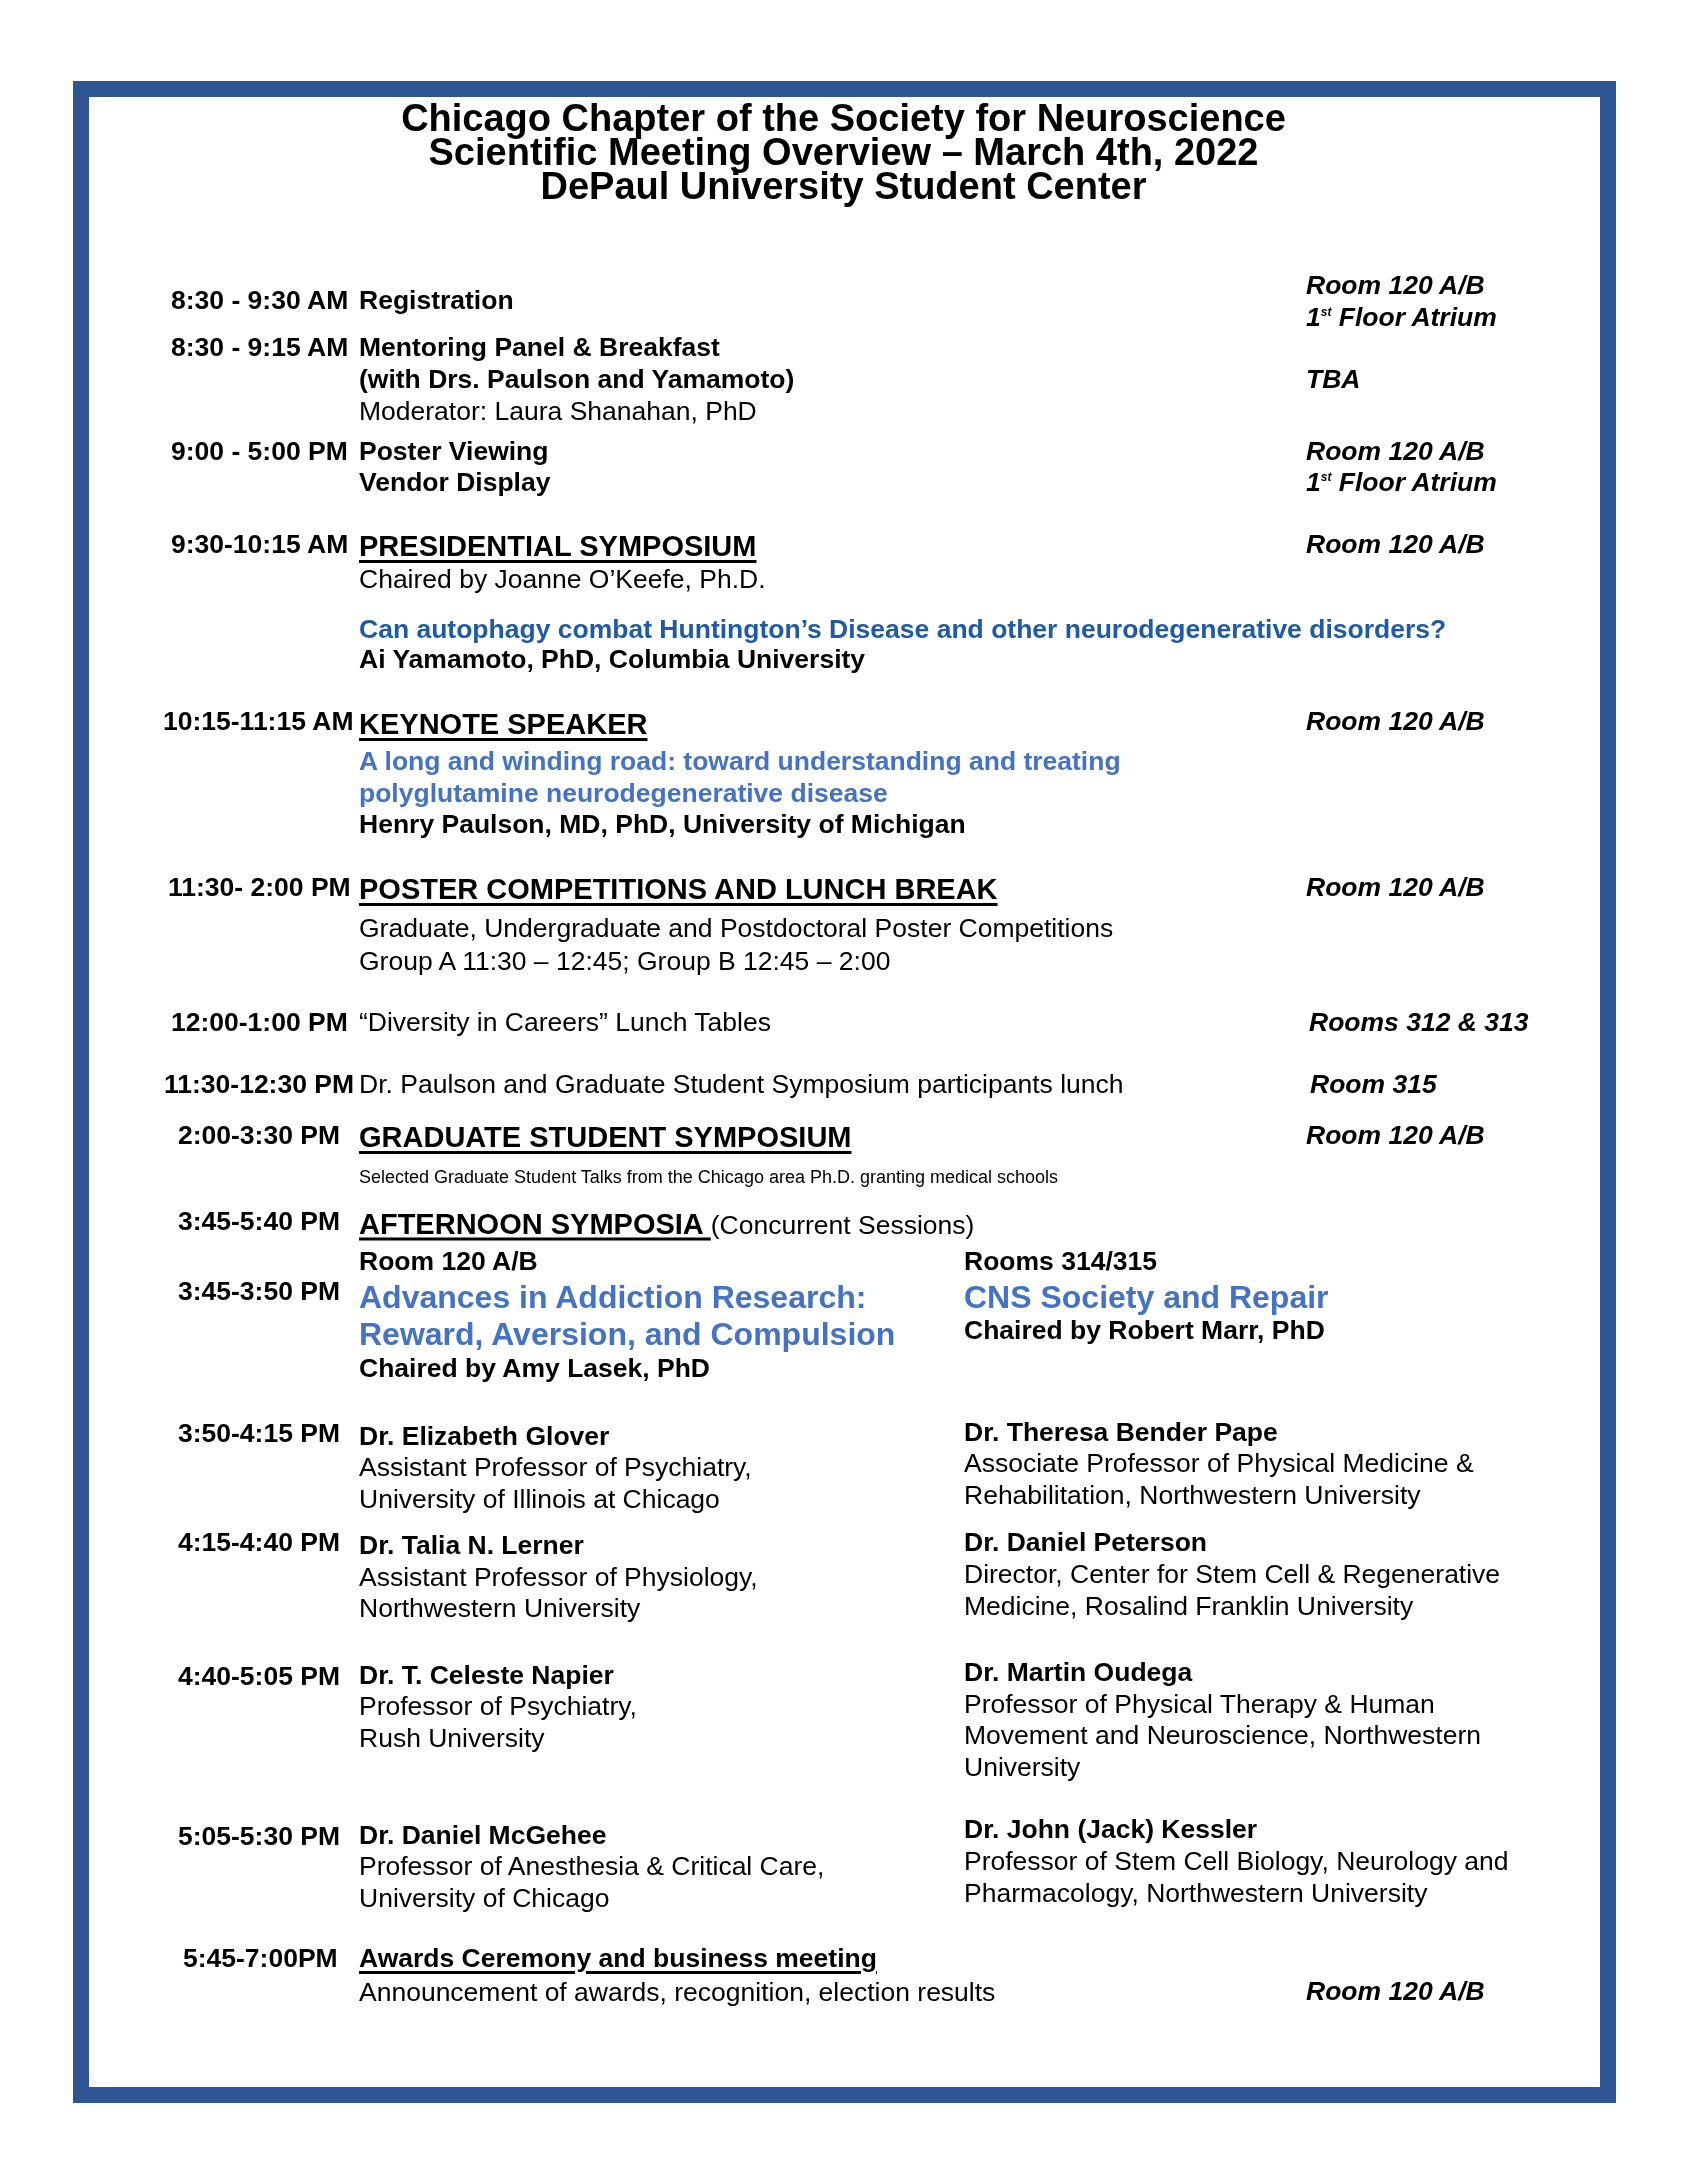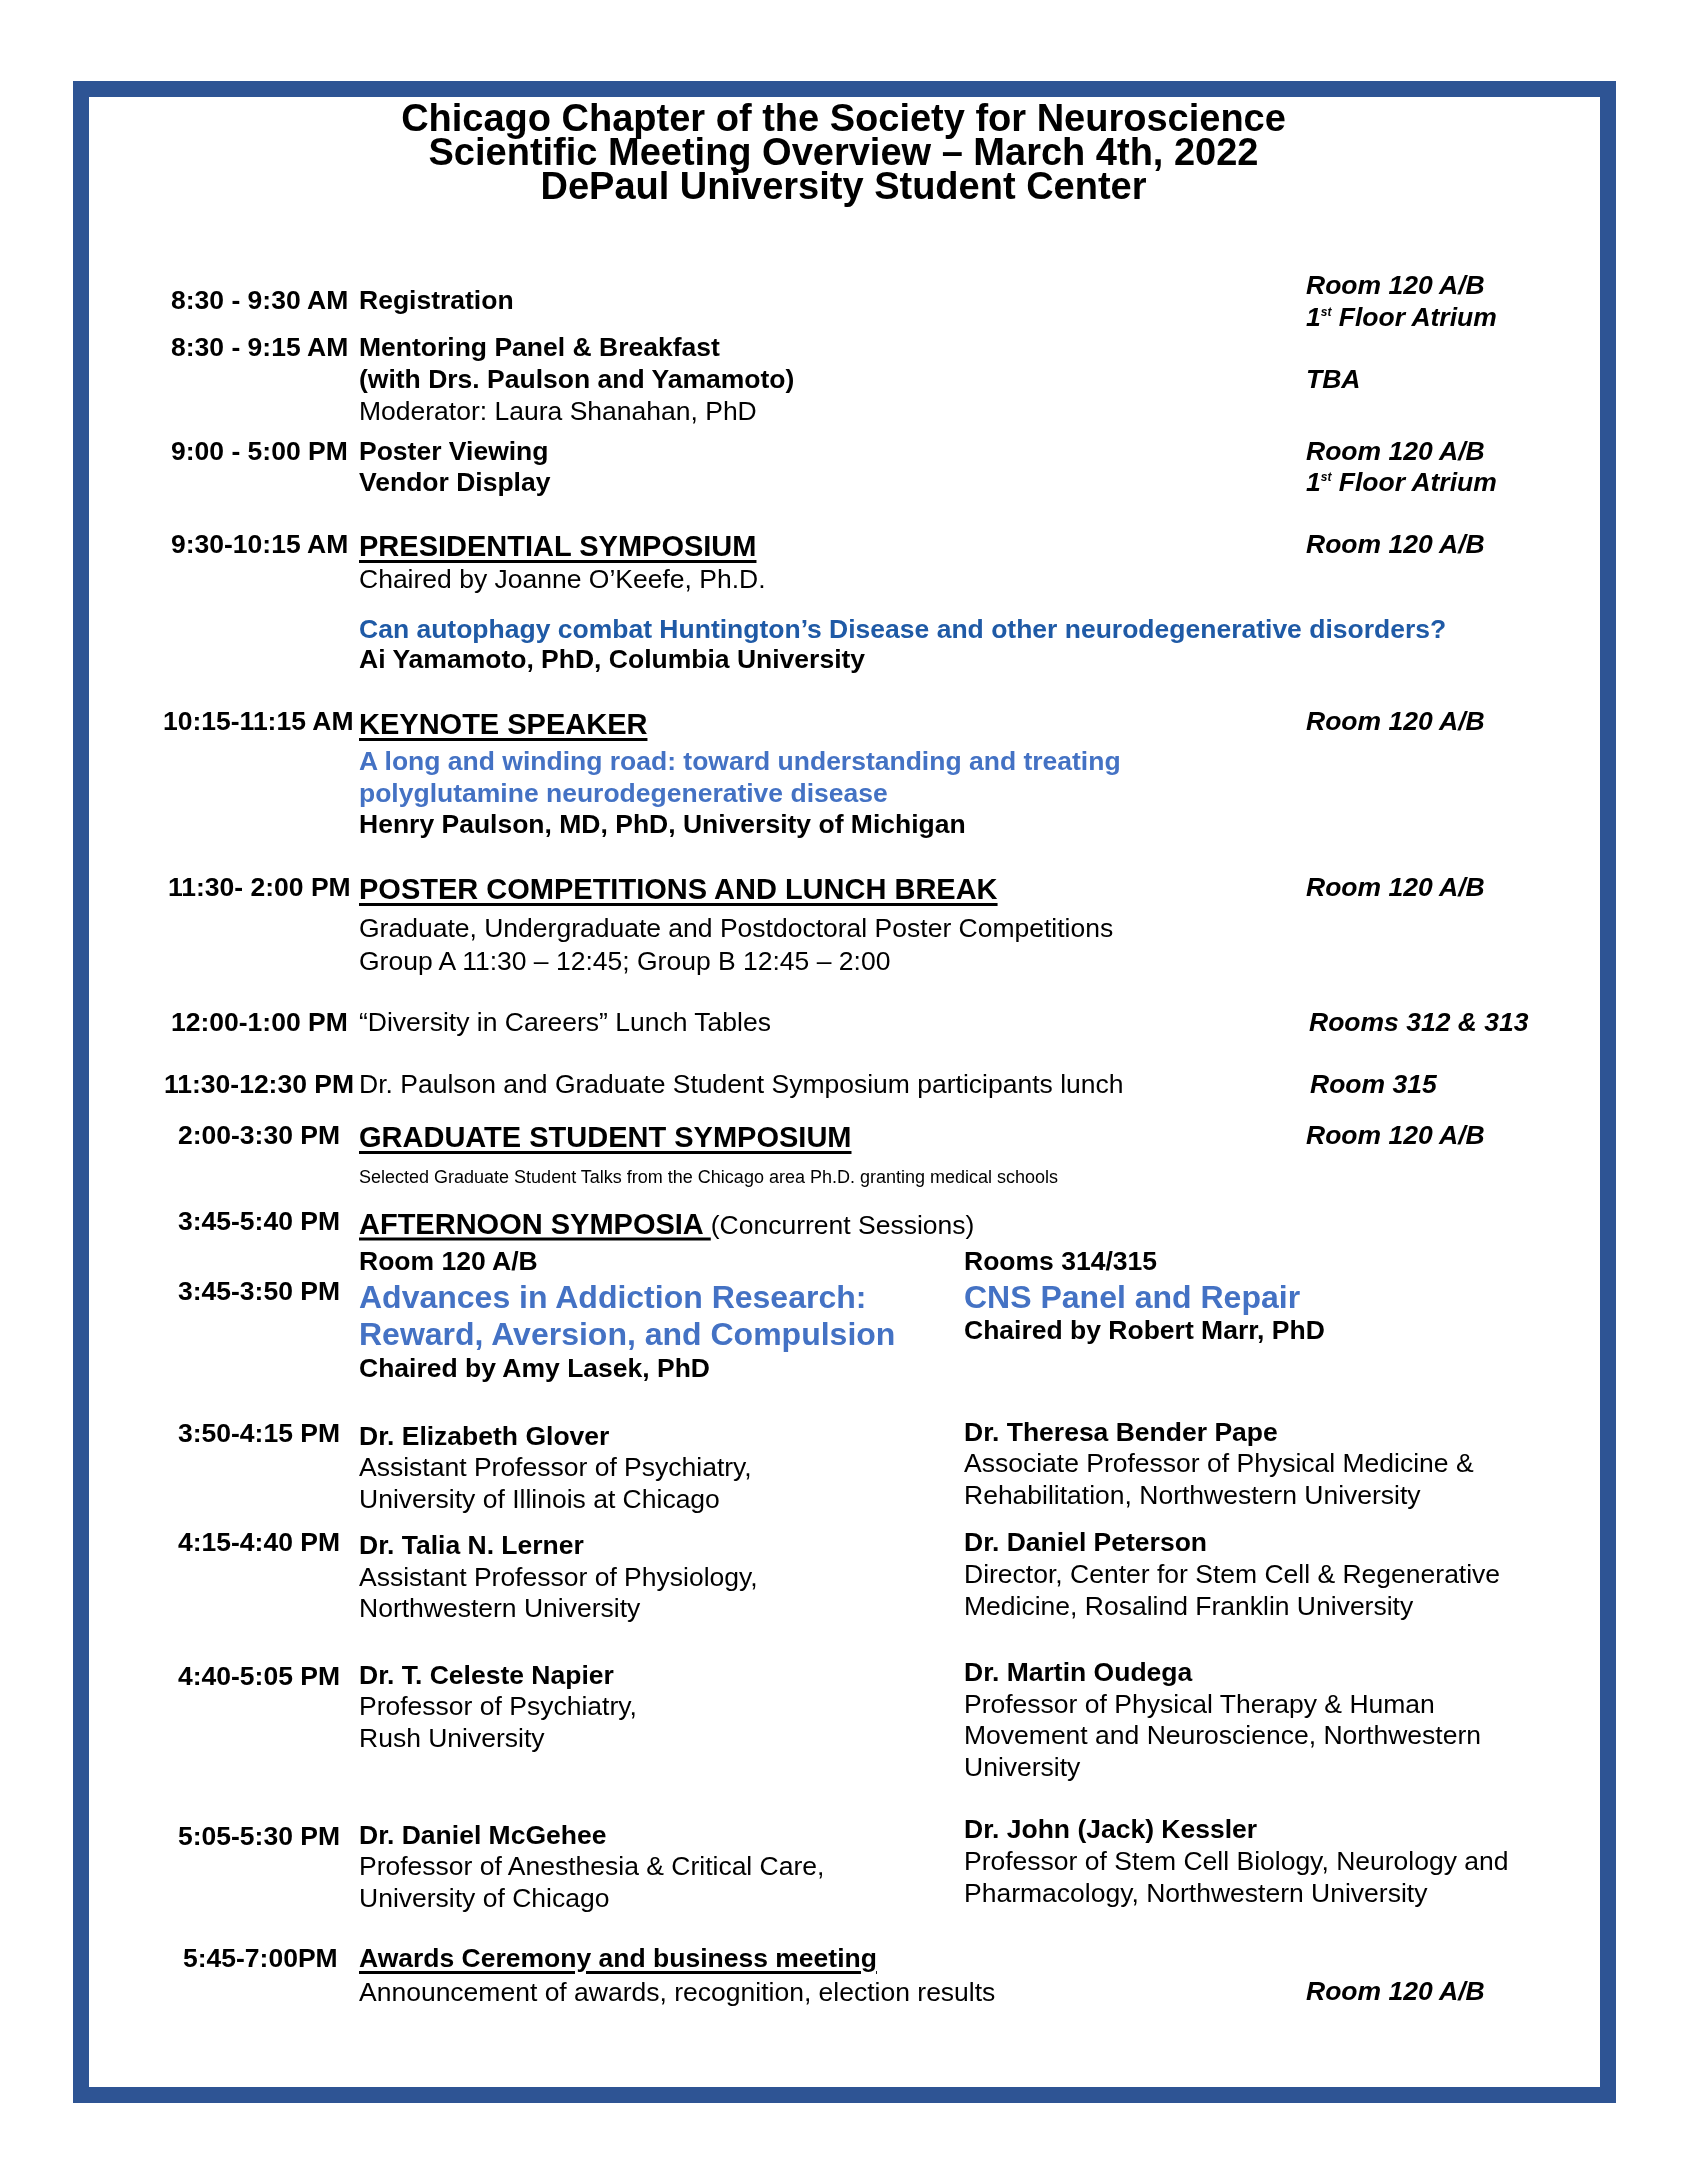--- a/index.html
+++ b/index.html
@@ -83,21 +83,21 @@
 
 <div class="t tm" style="top:1221px;left:136px">3:45-5:40 PM</div>
 <div class="t c1" style="top:1224px"><span class="b u big">AFTERNOON SYMPOSIA </span><span class="i">(Concurrent Sessions)</span></div>
 
 <div class="t c1 b i" style="top:1261px">Room 120 A/B</div>
 <div class="t c2 b i" style="top:1261px">Rooms 314/315</div>
 <div class="t tm" style="top:1291px;left:136px">3:45-3:50 PM</div>
 <div class="t c1 bigblue" style="top:1297px">Advances in Addiction Research:</div>
 <div class="t c1 bigblue" style="top:1334px">Reward, Aversion, and Compulsion</div>
 <div class="t c1 b" style="top:1368px">Chaired by Amy Lasek, PhD</div>
-<div class="t c2 bigblue" style="top:1297px">CNS Panel and Repair</div>
+<div class="t c2 bigblue" style="top:1297px">CNS Society and Repair</div>
 <div class="t c2 b" style="top:1330px">Chaired by Robert Marr, PhD</div>
 
 <div class="t tm" style="top:1433px;left:136px">3:50-4:15 PM</div>
 <div class="t c1 b" style="top:1436px">Dr. Elizabeth Glover</div>
 <div class="t c1" style="top:1467px">Assistant Professor of Psychiatry,</div>
 <div class="t c1" style="top:1499px">University of Illinois at Chicago</div>
 <div class="t c2 b" style="top:1432px">Dr. Theresa Bender Pape</div>
 <div class="t c2" style="top:1463px">Associate Professor of Physical Medicine &amp;</div>
 <div class="t c2" style="top:1495px">Rehabilitation, Northwestern University</div>
 

